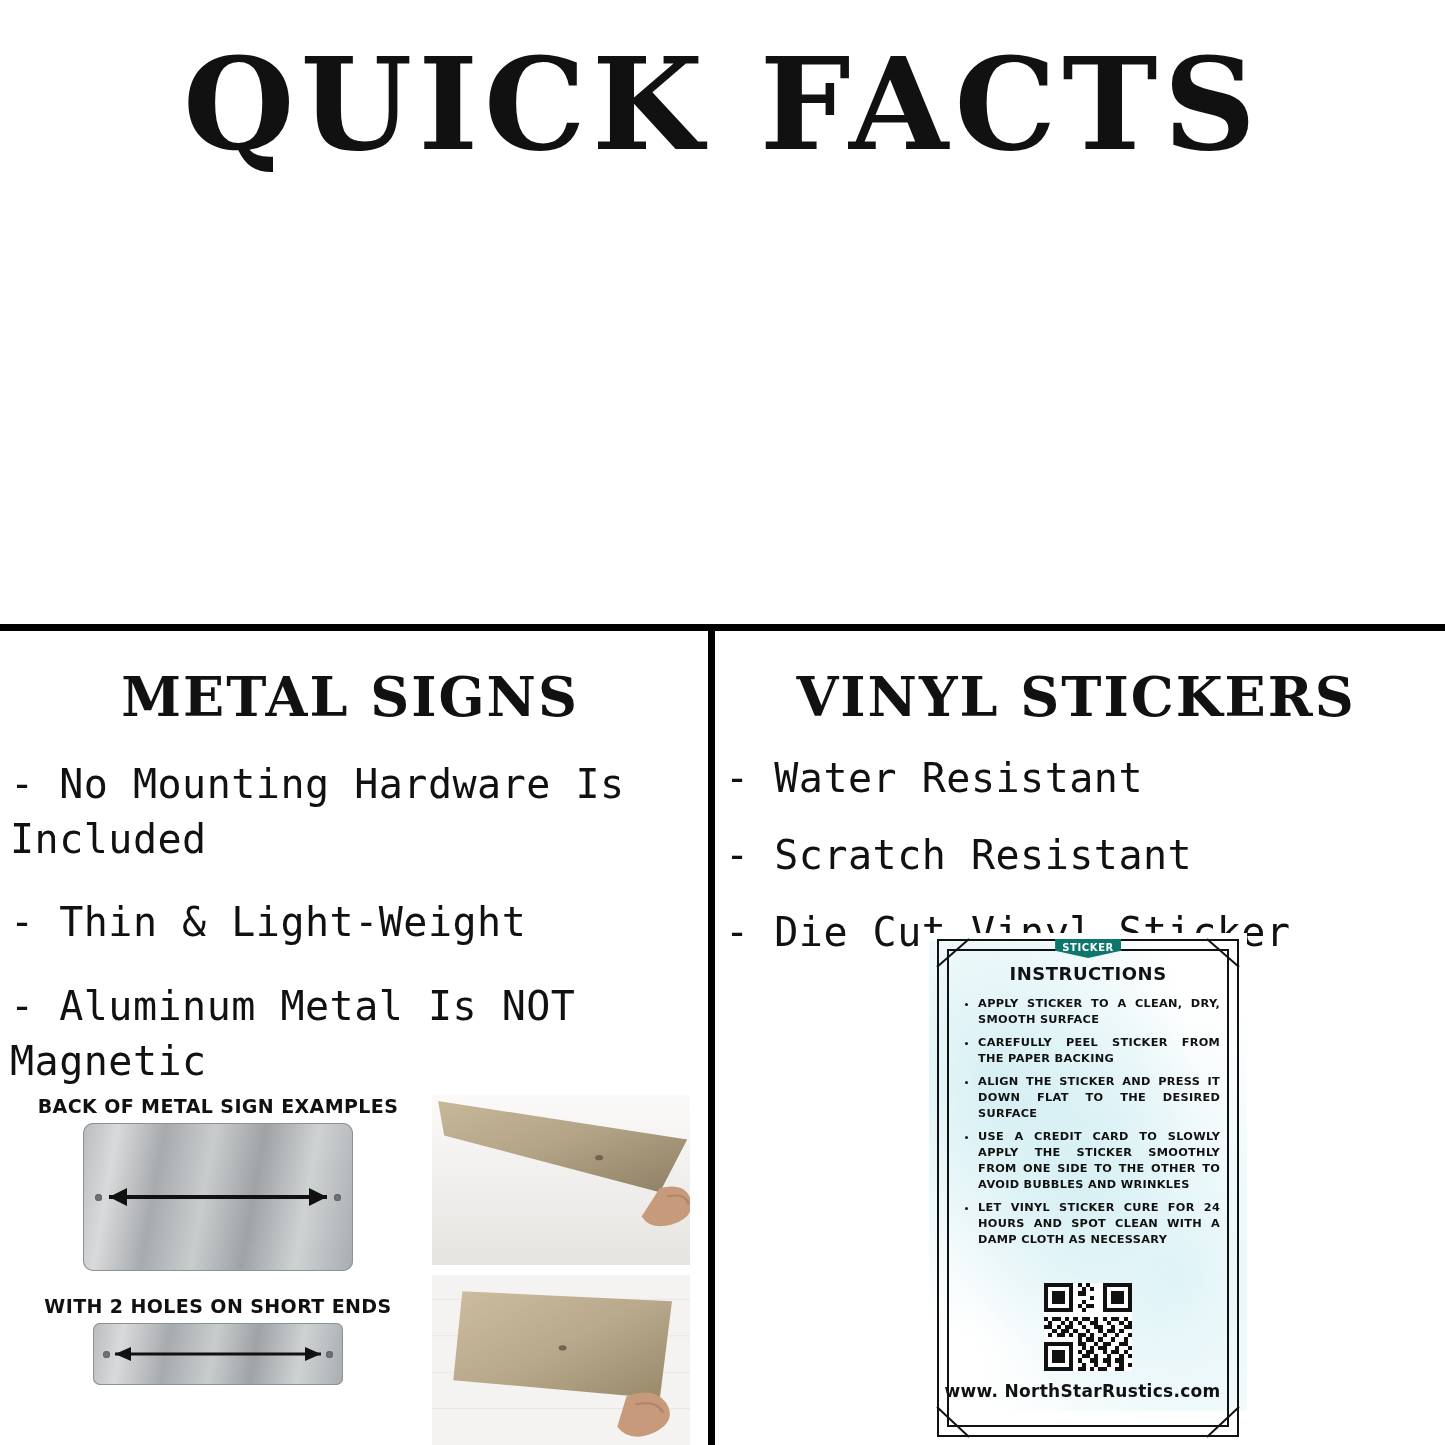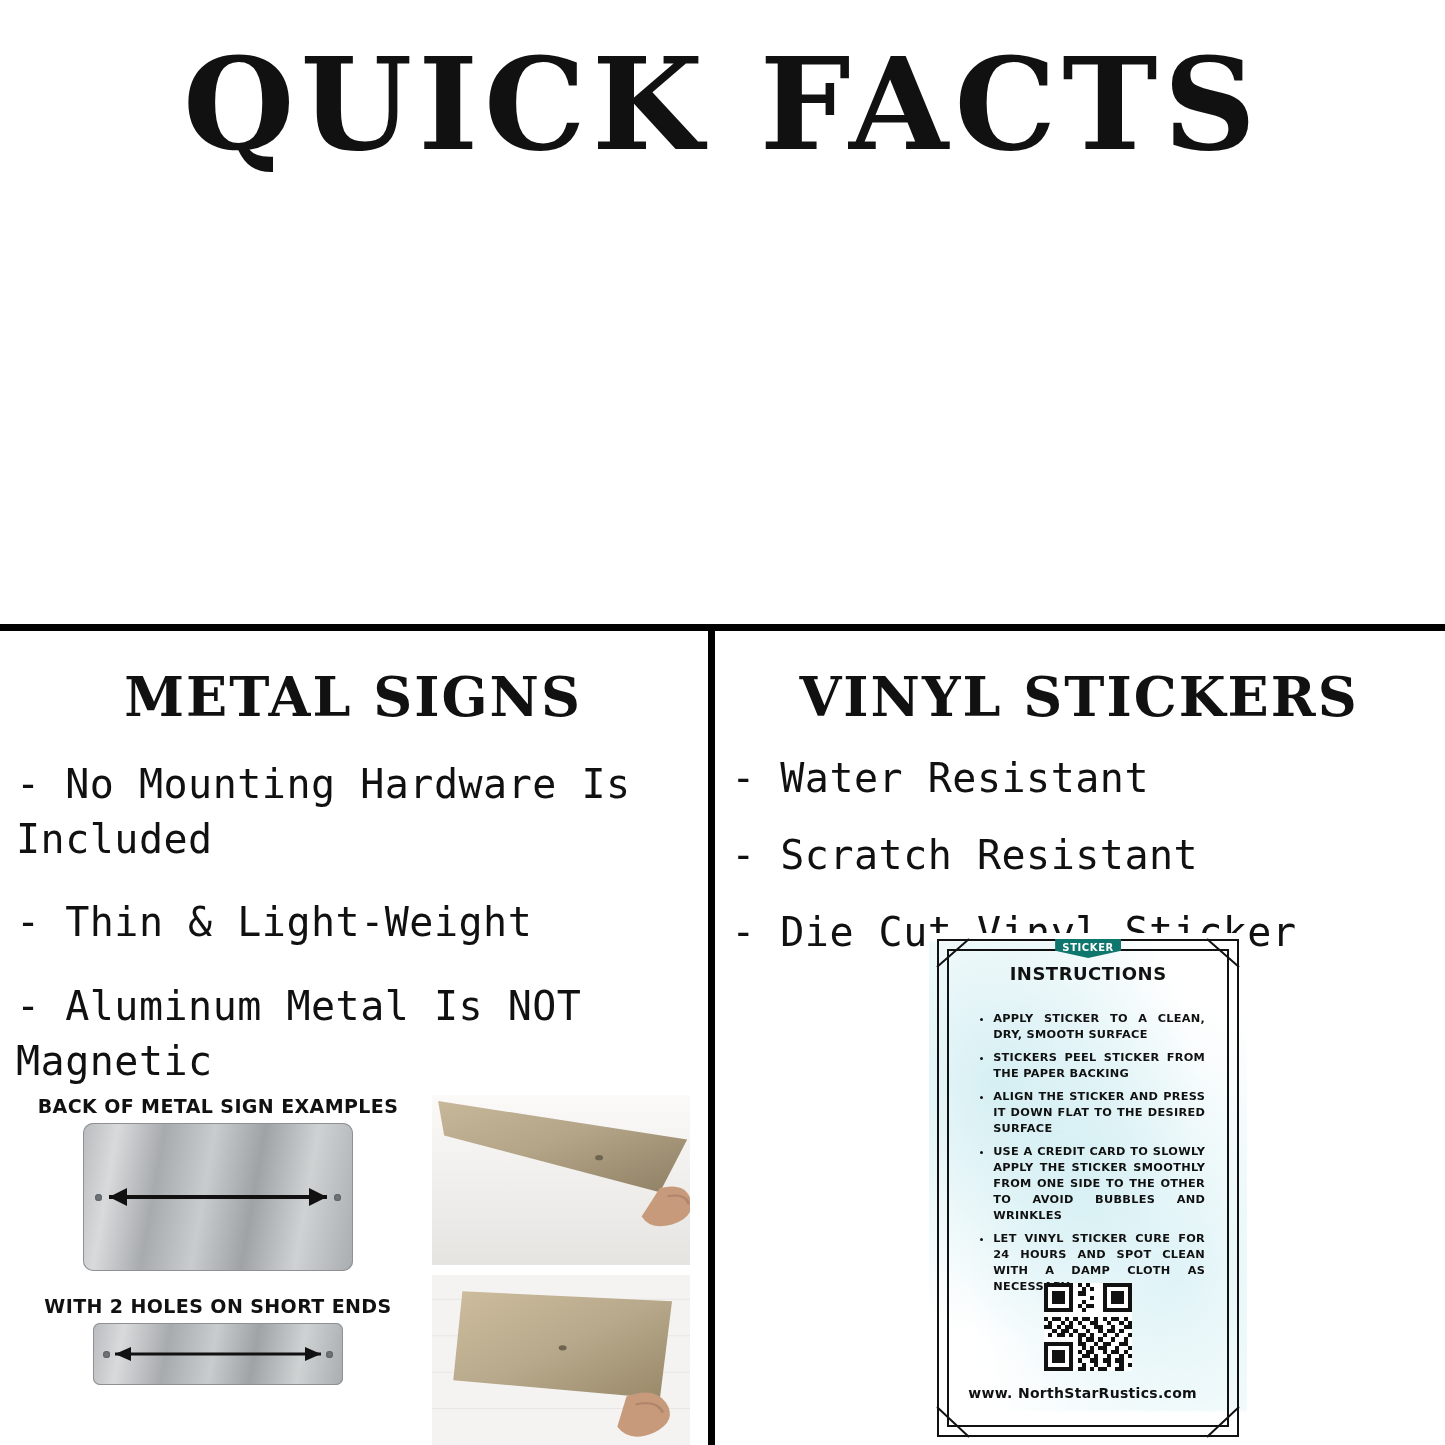--- a/index.html
+++ b/index.html
@@ -76,21 +76,21 @@
     display: flex;
     position: relative;
   }
   .vline {
     width: 7px;
     background: #000;
   }
 
   .col {
     box-sizing: border-box;
-    padding: 26px 18px 0 16px;
+    padding: 26px 18px 0 10px;
     position: relative;
   }
   .col-left { width: 719px; }
   .col-right { width: 741px; }
 
   .col-title {
     font-family: "DejaVu Serif", serif;
     font-weight: bold;
     font-size: 54px;
     letter-spacing: 2px;
@@ -227,21 +227,21 @@
     font-weight: bold;
     font-size: 18px;
     letter-spacing: 0.5px;
     z-index: 4;
   }
   .steps {
     position: absolute;
     top: 62px;
     left: 34px;
     right: 26px;
-    margin: 16px;
+    margin: 1px;
     padding: 0 0 0 14px;
     z-index: 4;
   }
   .steps li {
     font-family: "DejaVu Sans", sans-serif;
     font-weight: bold;
     font-size: 11.3px;
     line-height: 1.42;
     letter-spacing: 0.3px;
     text-align: justify;
@@ -256,21 +256,21 @@
     height: 88px;
     z-index: 4;
   }
   .sticker-url {
     position: absolute;
     bottom: 44px;
     left: 0; right: 11px;
     text-align: center;
     font-family: "DejaVu Sans", sans-serif;
     font-weight: bold;
-    font-size: 14px;
+    font-size: 17px;
     letter-spacing: 0.3px;
     z-index: 4;
   }
 </style>
 </head>
 <body>
 
 <div class="page">
 
   <div class="top-section">
@@ -382,21 +382,21 @@
           <line x1="310" y1="34" x2="278" y2="6" stroke="#111" stroke-width="2"></line>
           <line x1="8" y1="474" x2="40" y2="504" stroke="#111" stroke-width="2"></line>
           <line x1="310" y1="474" x2="278" y2="504" stroke="#111" stroke-width="2"></line>
         </svg>
 
         <div class="tag">STICKER</div>
         <div class="sticker-title">INSTRUCTIONS</div>
 
         <ul class="steps">
           <li>APPLY STICKER TO A CLEAN, DRY, SMOOTH SURFACE</li>
-          <li>STICKERS PEEL STICKER FROM THE PAPER BACKING</li>
+          <li>CAREFULLY PEEL STICKER FROM THE PAPER BACKING</li>
           <li>ALIGN THE STICKER AND PRESS IT DOWN FLAT TO THE DESIRED SURFACE</li>
           <li>USE A CREDIT CARD TO SLOWLY APPLY THE STICKER SMOOTHLY FROM ONE SIDE TO THE OTHER TO AVOID BUBBLES AND WRINKLES</li>
           <li>LET VINYL STICKER CURE FOR 24 HOURS AND SPOT CLEAN WITH A DAMP CLOTH AS NECESSARY</li>
         </ul>
 
         <svg class="qr" viewBox="0 0 21 21" shape-rendering="crispEdges">
           <rect width="21" height="21" fill="#fff"></rect>
           <g fill="#111">
             <rect x="0" y="0" width="7" height="1"></rect>
               <rect x="0" y="6" width="7" height="1"></rect>

